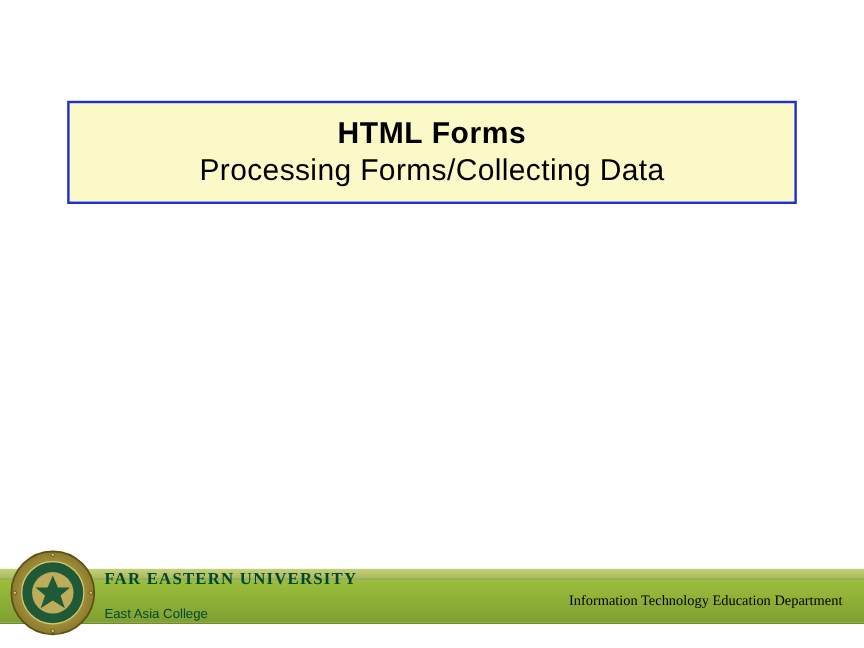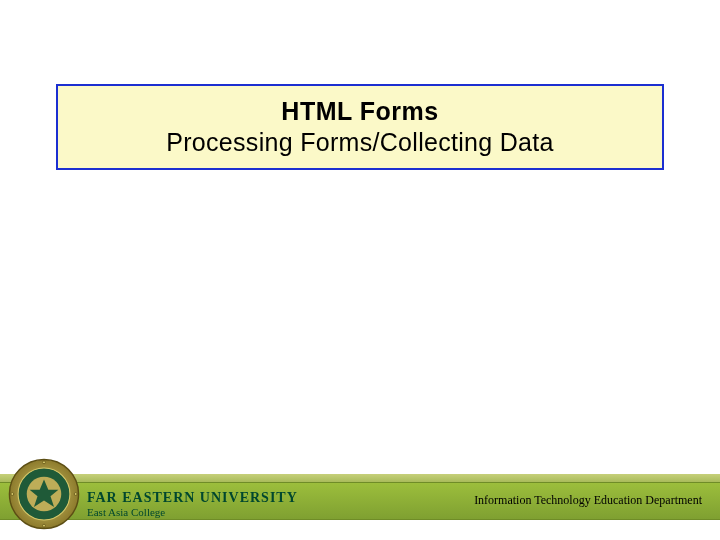--- a/index.html
+++ b/index.html
@@ -74,24 +74,24 @@
     z-index: 4;
   }
   .uni-name {
     font-family: Georgia, 'Times New Roman', serif;
     font-size: 14px;
     font-weight: bold;
     color: #00472e;
     letter-spacing: 1px;
   }
   .uni-sub {
-    font-family: Liberation Serif, serif;
+    font-family: Liberation Sans, sans-serif;
     font-size: 11px;
     color: #00472e;
-    margin-top: 0;
+    margin-top: 14px;
   }
   .dept {
     position: absolute;
     right: 18px;
     bottom: 32px;
     font-family: Georgia, 'Times New Roman', serif;
     font-size: 12px;
     color: #000000;
     z-index: 4;
   }

